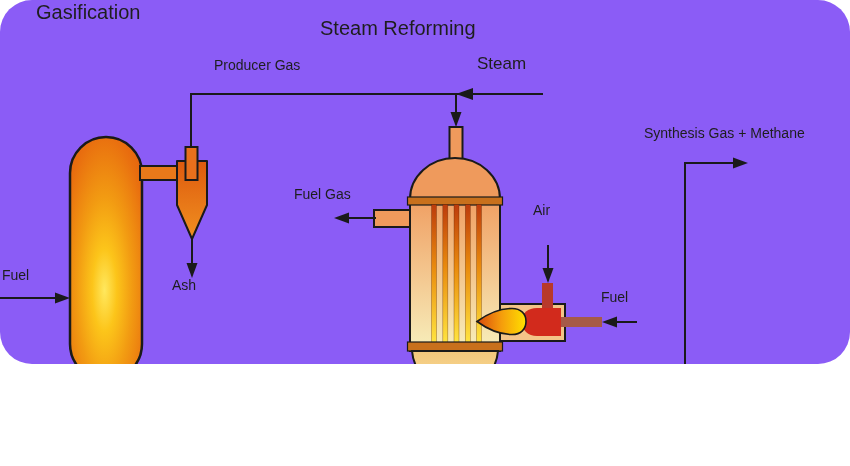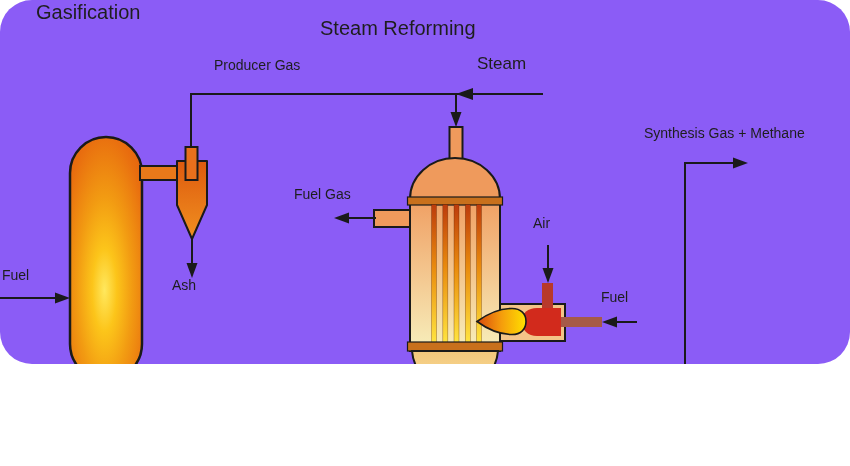--- a/index.html
+++ b/index.html
@@ -105,15 +105,15 @@
   </svg>
 
   <div class="lbl t20" style="left:36px;top:1px;">Gasification</div>
   <div class="lbl t20" style="left:320px;top:17px;">Steam Reforming</div>
   <div class="lbl t19" style="left:214px;top:58px;">Producer Gas</div>
   <div class="lbl t21" style="left:470px;top:55px;">Steam</div>
   <div class="lbl t19" style="left:644px;top:126px;">Synthesis Gas + Methane</div>
   <div class="lbl t19" style="left:294px;top:187px;">Fuel Gas</div>
   <div class="lbl t19" style="left:2px;top:268px;">Fuel</div>
   <div class="lbl t19" style="left:172px;top:278px;">Ash</div>
-  <div class="lbl t19" style="left:533px;top:216px;">Air</div>
+  <div class="lbl t19" style="left:533px;top:203px;">Air</div>
   <div class="lbl t19" style="left:601px;top:290px;">Fuel</div>
 </div>
 
 </body></html>

